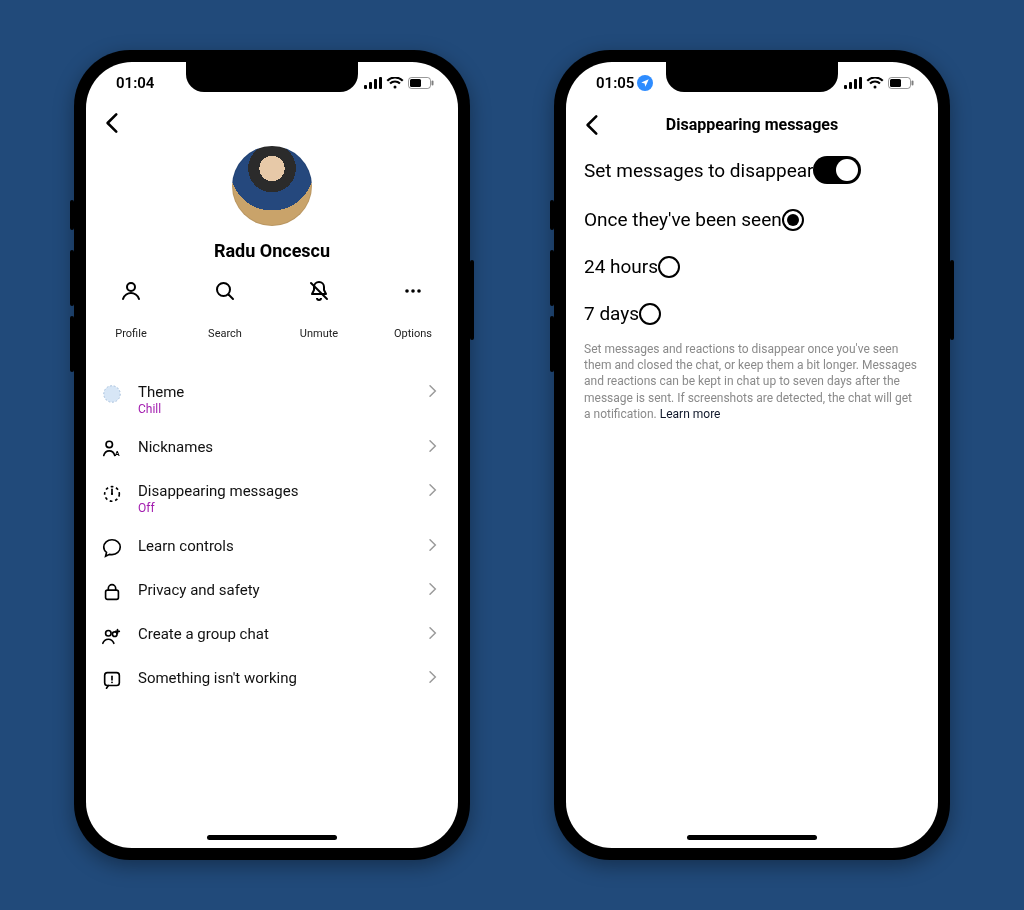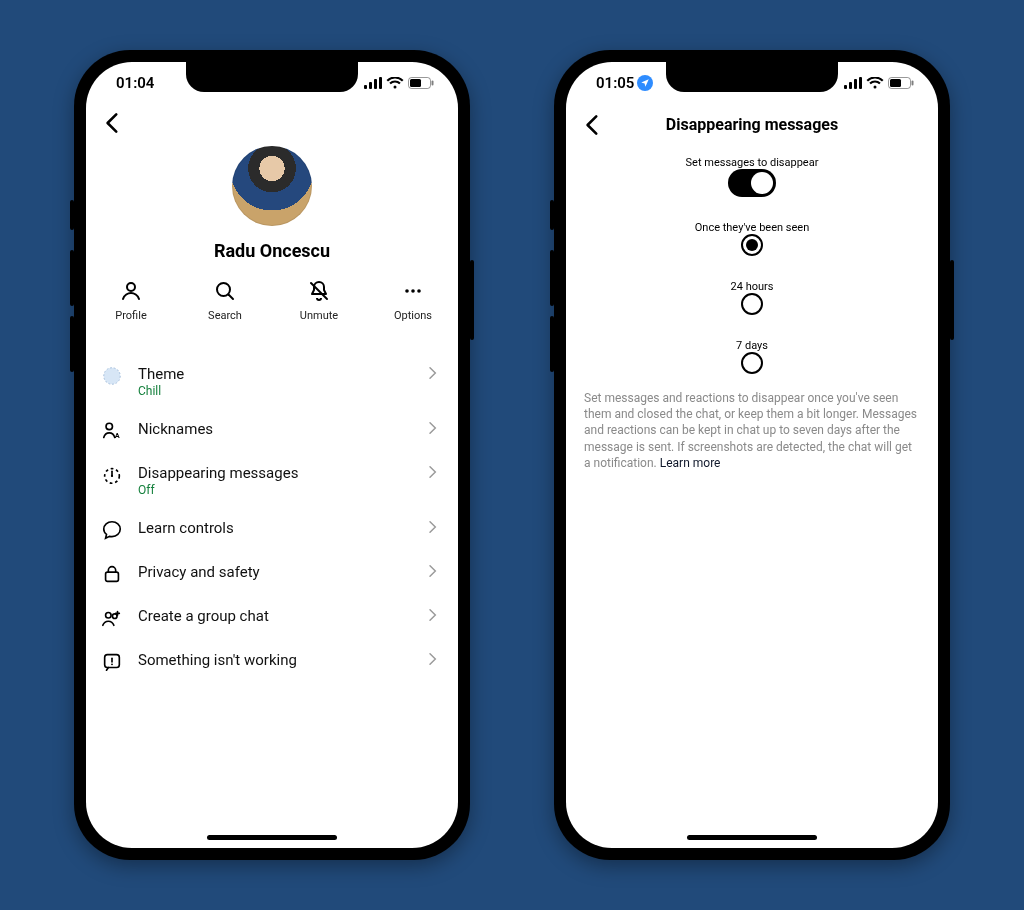--- a/index.html
+++ b/index.html
@@ -88,50 +88,49 @@
     margin: 0 auto;
     background: radial-gradient(circle at 50% 28%, #e7c9a8 0 18%, #2b2b2b 18% 34%, #25487d 34% 60%, #c9a36a 60% 100%);
     box-shadow: inset 0 0 0 1px rgba(0,0,0,0.08);
   }
   .profile-name { font-weight:700; font-size:18px; margin-top:14px; }
 
   .actions-row {
     display:flex; justify-content:center; gap:40px;
     margin-top: 18px; padding-bottom: 14px;
   }
-  .action { display:flex; flex-direction:column; align-items:center; gap:6px; width:54px; cursor:pointer;}
+  .action { display:flex; flex-direction:column; align-items:center; gap:24px; width:54px; cursor:pointer;}
   .action-label { font-size:11px; color:#222; }
 
   .settings-list { margin-top: 14px; }
   .row {
     display:flex; align-items:flex-start;
     padding: 11px 18px 11px 14px;
     gap: 14px;
     cursor:pointer;
   }
   .row .icon-slot { width:24px; display:flex; align-items:center; justify-content:center; }
   .row .text-slot { flex:1; }
   .row .title { font-size:15px; color:#111; }
-  .row .sub { font-size:12px; color:#15803d; margin-top:1px; }
+  .row .sub { font-size:12px; color:#a21caf; margin-top:1px; }
   .chev { color:#9a9a9a; }
 
   
   .header-row {
     display:flex; align-items:center; justify-content:center;
     position:relative; height:40px;
   }
   .header-row .back { position:absolute; left:14px; top:8px; }
   .header-title { font-weight:700; font-size:16px; }
 
   .opt-row {
     display:flex; align-items:center; 
     padding: 12px 18px;
-    font-size:11px;
+    font-size:19px;
     cursor:pointer;
-    flex-direction:column;
   }
   .toggle {
     width:48px; height:28px; border-radius:14px;
     background:#000; position:relative;
   }
   .toggle::after{
     content:""; position:absolute; right:3px; top:3px;
     width:22px; height:22px; border-radius:50%; background:#fff;
   }
   .radio {

